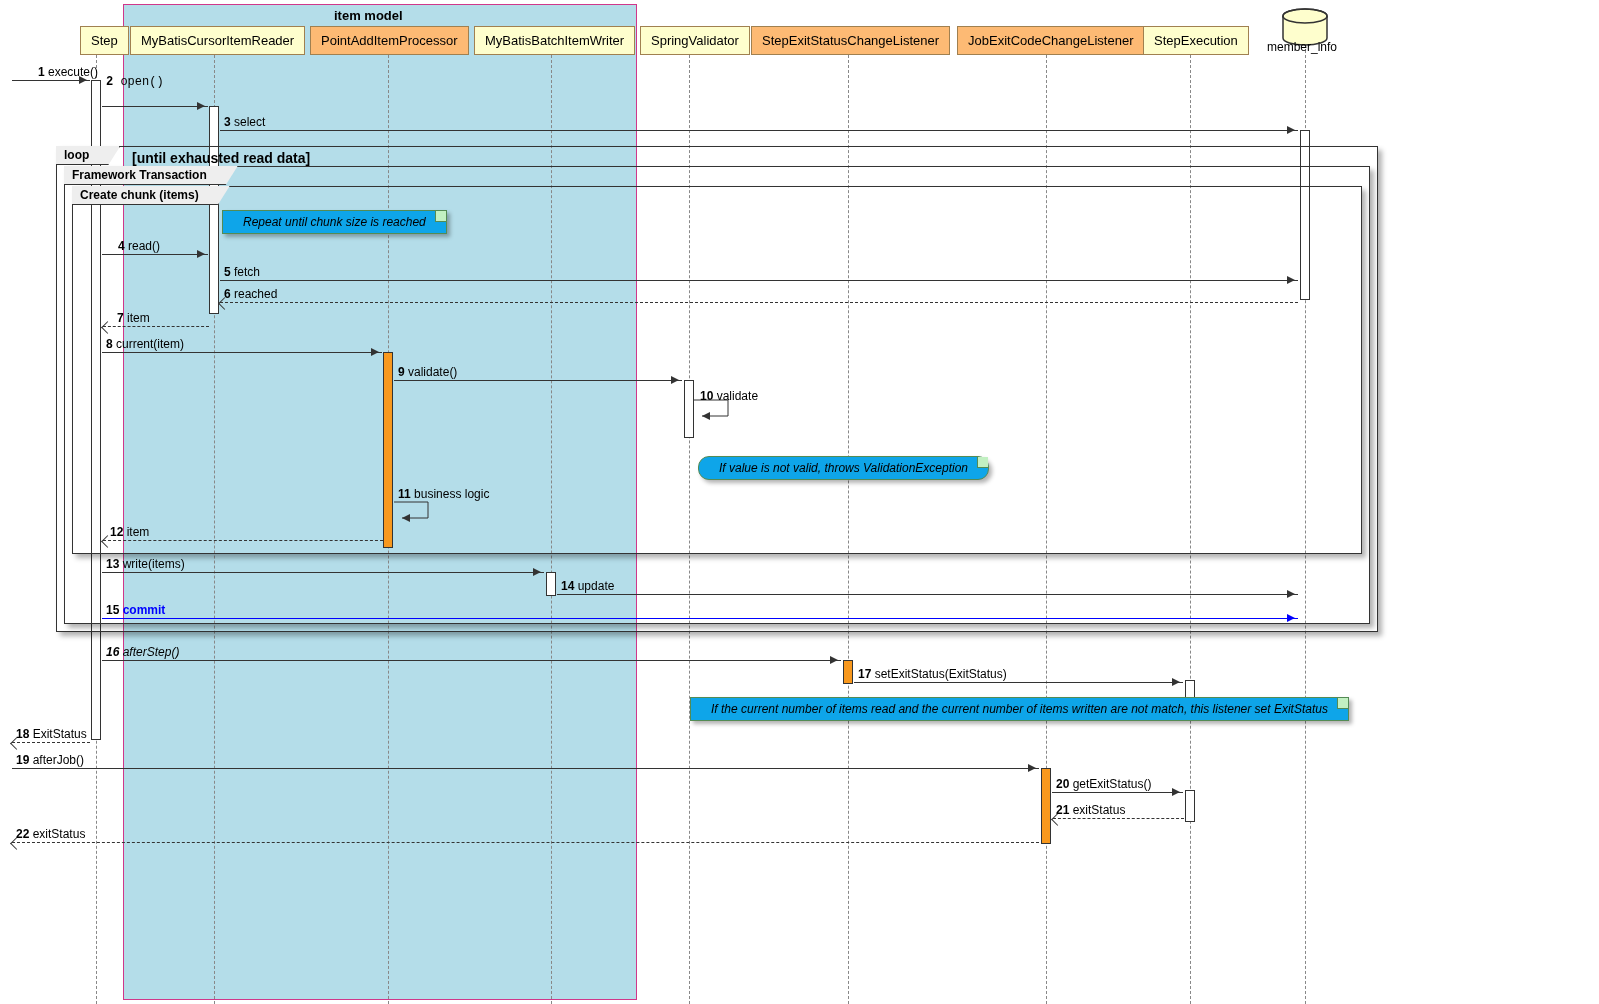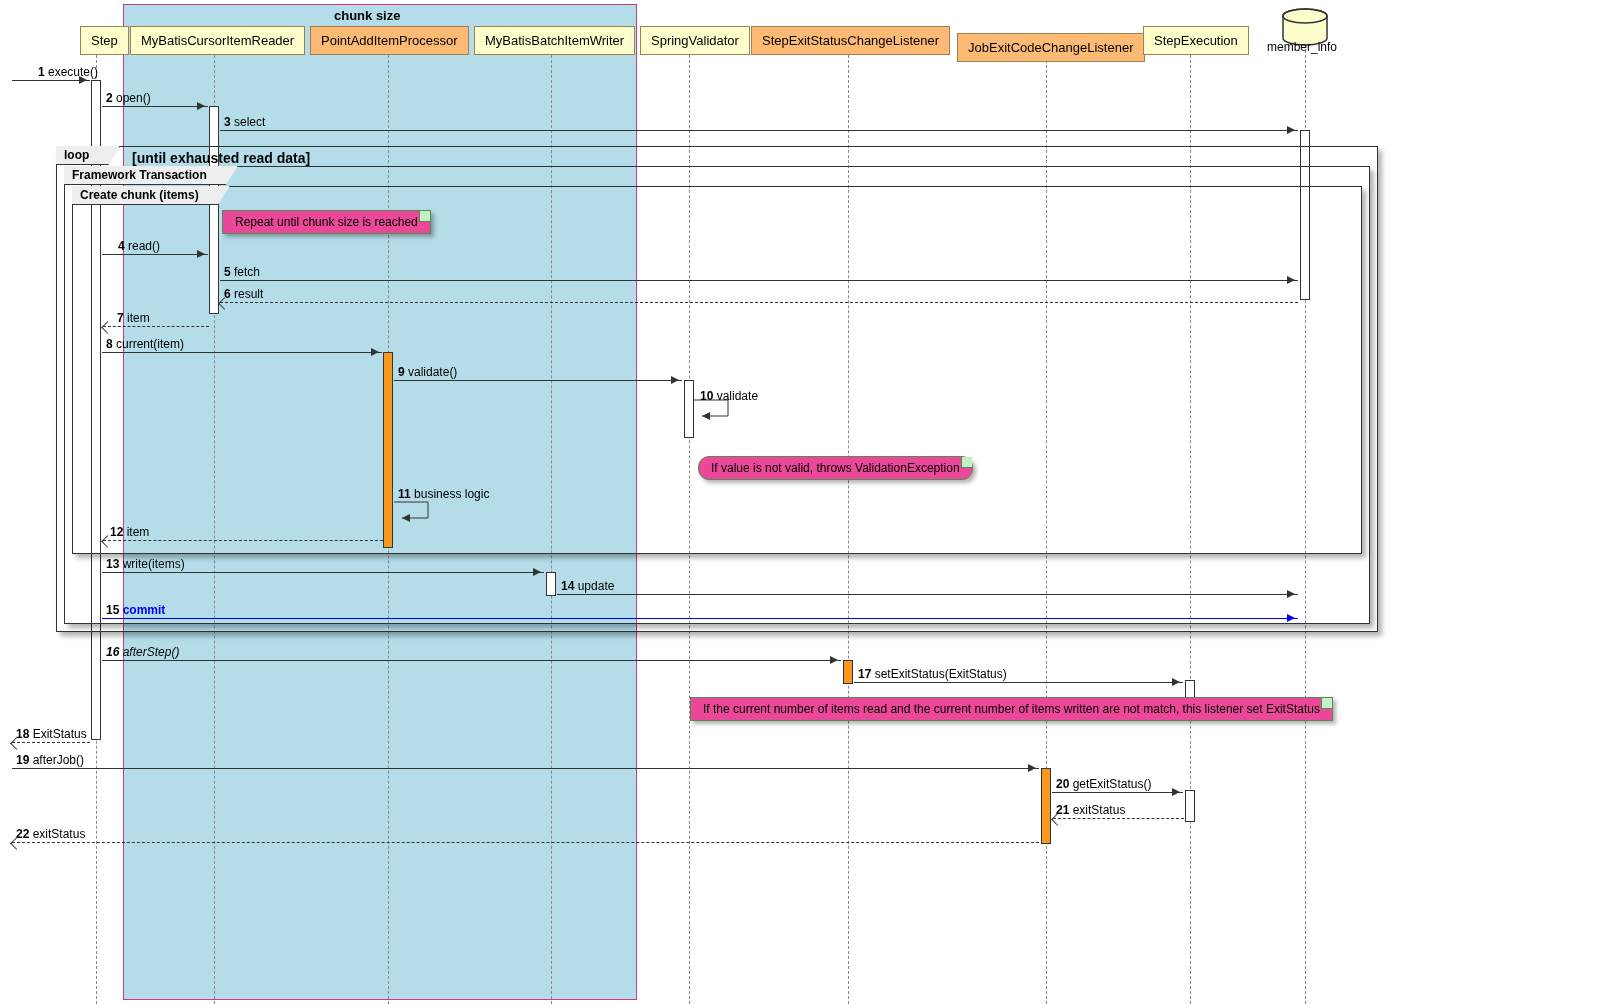--- a/index.html
+++ b/index.html
@@ -18,50 +18,50 @@
 .arrow.left::after { right: auto; left: -1px; border-left: 4px solid transparent; border-right: 8px solid #333; }
 .arrow.open::after { border: none; width: 8px; height: 8px; border-top: 1px solid #333; border-right: 1px solid #333; transform: rotate(45deg); top: -4px; right: 0; }
 .arrow.left.open::after { transform: rotate(-135deg); left: 0; right: auto; }
 .arrow.blue { background: #0000ff; }
 .arrow.blue::after { border-left-color: #0000ff; }
 .chunk-box { position: absolute; background: #b4dde9; border: 1.5px solid #d0378a; }
 .chunk-title { position: absolute; font-weight: bold; font-size: 13px; }
 .frame { position: absolute; border: 1.5px solid #333; background: transparent; }
 .frame-label { position: absolute; background: #eee; border: 1px solid #333; border-top: none; border-left: none; padding: 2px 30px 2px 8px; font-weight: bold; font-size: 12px; clip-path: polygon(0 0, 100% 0, calc(100% - 12px) 100%, 0 100%); }
 .frame-cond { position: absolute; font-weight: bold; font-size: 14px; }
-.note { position: absolute; background: #ec4899; border: 1px solid #548b54; padding: 4px 12px; font-size: 12px; box-shadow: 3px 3px 4px rgba(0,0,0,0.3); }
+.note { position: absolute; background: #0ea5e9; border: 1px solid #548b54; padding: 4px 20px; font-size: 12px; box-shadow: 3px 3px 4px rgba(0,0,0,0.3); font-style: italic; }
 .note::after { content: ''; position: absolute; top: 0; right: 0; width: 10px; height: 10px; border-left: 1px solid #548b54; border-bottom: 1px solid #548b54; background: #c2f0c2; }
 .db-shape { position: absolute; }
 .db-shape svg { display: block; }
 .self-arrow { position: absolute; }
 .blue-text { color: #0000ff; font-weight: bold; }
 </style>
 </head>
 <body>
 
 <div class="chunk-box" style="left:123px; top:4px; width:514px; height:996px;"></div>
-<div class="chunk-title" style="left:334px; top:8px;">chunk size</div>
+<div class="chunk-title" style="left:334px; top:8px;">item model</div>
 
 <div class="lifeline" style="left:96px;"></div>
 <div class="lifeline" style="left:214px;"></div>
 <div class="lifeline" style="left:388px;"></div>
 <div class="lifeline" style="left:551px;"></div>
 <div class="lifeline" style="left:689px;"></div>
 <div class="lifeline" style="left:848px;"></div>
 <div class="lifeline" style="left:1046px;"></div>
 <div class="lifeline" style="left:1190px;"></div>
 <div class="lifeline" style="left:1305px;"></div>
 
 <div class="participant yellow" style="left:80px; top:26px;"><span>Step</span></div>
 <div class="participant yellow" style="left:130px; top:26px;"><span>MyBatisCursorItemReader</span></div>
 <div class="participant orange" style="left:310px; top:26px;"><span>PointAddItemProcessor</span></div>
 <div class="participant yellow" style="left:474px; top:26px;"><span>MyBatisBatchItemWriter</span></div>
 <div class="participant yellow" style="left:640px; top:26px;"><span>SpringValidator</span></div>
 <div class="participant orange" style="left:751px; top:26px;"><span>StepExitStatusChangeListener</span></div>
-<div class="participant orange" style="left:957px; top:33px;"><span>JobExitCodeChangeListener</span></div>
+<div class="participant orange" style="left:957px; top:26px;"><span>JobExitCodeChangeListener</span></div>
 <div class="participant yellow" style="left:1143px; top:26px;"><span>StepExecution</span></div>
 
 <div class="db-shape" style="left:1278px; top:8px;">
   <svg width="54" height="44">
     <ellipse cx="27" cy="8" rx="22" ry="7" fill="#fefecd" stroke="#333" stroke-width="1.5"></ellipse>
     <path d="M5 8 L5 30 A22 7 0 0 0 49 30 L49 8" fill="#fefecd" stroke="#333" stroke-width="1.5"></path>
     <ellipse cx="27" cy="8" rx="22" ry="7" fill="none" stroke="#333" stroke-width="1.5"></ellipse>
   </svg>
 </div>
 <div class="msg-label" style="left:1267px; top:40px;">member_info</div>
@@ -88,33 +88,33 @@
 <div class="frame-label" style="left:72px; top:186px;">Create chunk (items)</div>
 
 <div class="note" style="left:222px; top:210px;">Repeat until chunk size is reached</div>
 <div class="note" style="left:698px; top:456px;border-radius:11px;">If value is not valid, throws ValidationException</div>
 <div class="note" style="left:690px; top:697px;">If the current number of items read and the current number of items written are not match, this listener set ExitStatus</div>
 
 <div class="arrow" style="left:12px; top:80px; width:78px;"></div>
 <div class="msg-label" style="left:38px; top:65px;"><b>1 </b><span>execute()</span></div>
 
 <div class="arrow" style="left:102px; top:106px; width:106px;"></div>
-<div class="msg-label" style="left:106px; top:91px;"><b>2 </b><span>open()</span></div>
+<div class="msg-label" style="left:106px; top:75px;font-family:Liberation Mono, monospace;"><b>2 </b><span>open()</span></div>
 
 <div class="arrow" style="left:220px; top:130px; width:1078px;"></div>
 <div class="msg-label" style="left:224px; top:115px;"><b>3 </b><span>select</span></div>
 
 <div class="arrow" style="left:102px; top:254px; width:106px;"></div>
 <div class="msg-label" style="left:106px; top:239px;margin-left:12px;"><b>4 </b><span>read()</span></div>
 
 <div class="arrow" style="left:220px; top:280px; width:1078px;"></div>
 <div class="msg-label" style="left:224px; top:265px;"><b>5 </b><span>fetch</span></div>
 
 <div class="arrow dashed left open" style="left:220px; top:302px; width:1078px;"></div>
-<div class="msg-label" style="left:224px; top:287px;"><b>6 </b><span>result</span></div>
+<div class="msg-label" style="left:224px; top:287px;"><b>6 </b><span>reached</span></div>
 
 <div class="arrow dashed left open" style="left:103px; top:326px; width:106px;"></div>
 <div class="msg-label" style="left:117px; top:311px;"><b>7 </b><span>item</span></div>
 
 <div class="arrow" style="left:102px; top:352px; width:280px;"></div>
 <div class="msg-label" style="left:106px; top:337px;"><b>8 </b><span>current(item)</span></div>
 
 <div class="arrow" style="left:394px; top:380px; width:288px;"></div>
 <div class="msg-label" style="left:398px; top:365px;"><b>9 </b><span>validate()</span></div>
 

